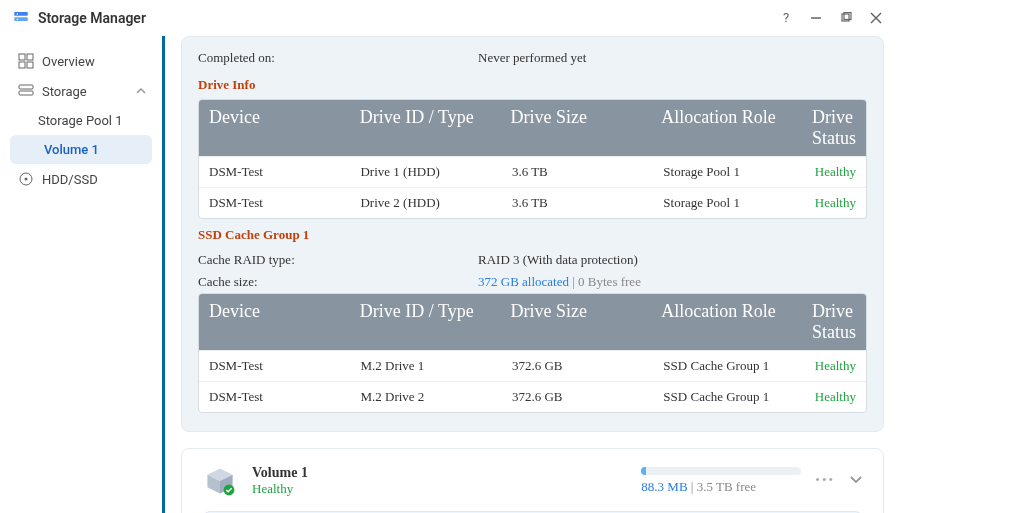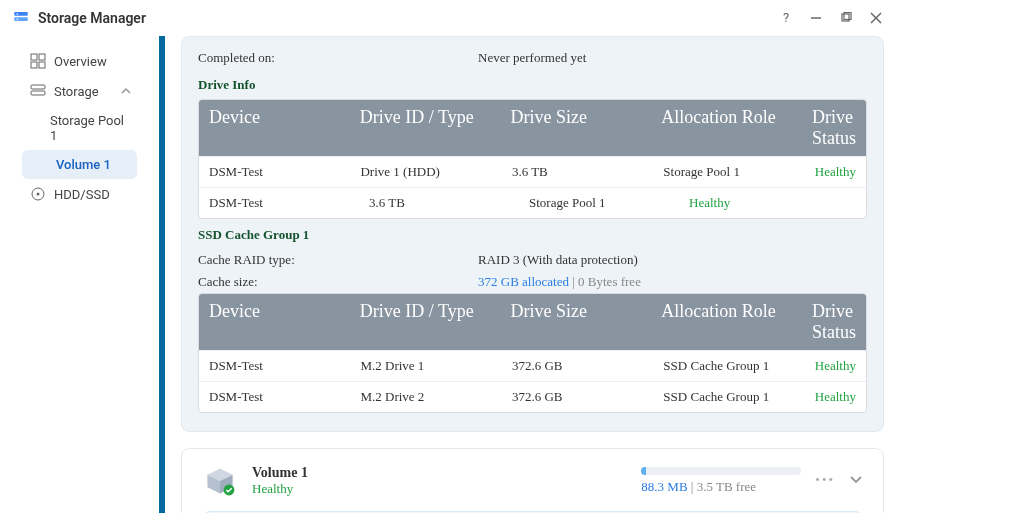--- a/index.html
+++ b/index.html
@@ -4,37 +4,37 @@
 <style>
   * { box-sizing: border-box; }
   html, body { margin: 0; padding: 0; font-family: -apple-system, BlinkMacSystemFont, "Segoe UI", Roboto, Helvetica, Arial, sans-serif; font-size: 13px; color: #333; background: #fff; }
   .window { width: 900px; height: 513px; overflow: hidden; position: relative; display: flex; flex-direction: column; }
   .titlebar { height: 36px; display: flex; align-items: center; padding: 0 12px; border-bottom: 1px solid #ffffff; }
   .titlebar .app-icon { width: 18px; height: 18px; margin-right: 8px; display: inline-flex; }
   .titlebar .title { font-weight: 600; font-size: 14px; color: #333; }
   .titlebar .spacer { flex: 1; }
   .titlebar .win-btn { width: 24px; height: 24px; display: inline-flex; align-items: center; justify-content: center; margin-left: 6px; color: #666; cursor: pointer; }
   .body { flex: 1; display: flex; overflow: hidden; }
-  .sidebar { width: 165px; border-right: 6px solid #0369a1; padding: 10px 16px; background: #fff; }
+  .sidebar { width: 165px; border-right: 3px solid #0369a1; padding: 10px 4px; background: #fff; }
   .sb-item { display: flex; align-items: center; gap: 8px; padding: 7px 14px; color: #444; cursor: pointer; position: relative; }
   .sb-item .icon { width: 16px; height: 16px; display: inline-flex; align-items: center; justify-content: center; }
   .sb-item.group .chev { position: absolute; right: 12px; color: #999; }
   .sb-sub { padding-left: 34px; }
   .sb-item.active { background: #e6eef7; border-radius: 6px; margin: 0 6px; }
   .sb-item.active span { color: #1a61c2; font-weight: 500; }
   .main { flex: 1; display: flex; flex-direction: column; overflow: hidden; }
   .toolbar { display: flex; gap: 10px; padding: 10px 14px 10px 14px; }
   .btn { background: #eff3f7; border: 1px solid transparent; border-radius: 5px; padding: 6px 12px; font-size: 13px; color: #333; cursor: pointer; display: inline-flex; align-items: center; gap: 4px; }
   .btn.dropdown::after { content: ""; display: inline-block; width: 0; height: 0; border-left: 4px solid transparent; border-right: 4px solid transparent; border-top: 5px solid #666; margin-left: 4px; }
   .scroll { flex: 1; overflow-y: auto; padding: 0 16px 14px 16px; font-family: Liberation Serif, serif; }
   .pane { background: #eef3f8; border: 1px solid #e3e9f0; border-radius: 8px; padding: 10px 16px 12px 16px; margin-bottom: 16px; }
   .kv { display: flex; }
   .kv .k { width: 280px; color: #333; padding: 3px 0; }
   .kv .v { flex: 1; color: #333; padding: 3px 0; }
-  .section-title { font-weight: 600; margin: 8px 0 6px 0; color: #14532d; }
+  .section-title { font-weight: 600; margin: 8px 0 6px 0; color: #c2410c; }
   .table { width: 100%; border: 1px solid #d8dde3; border-radius: 4px; overflow: hidden; background: #fff; margin-bottom: 6px; }
   .thead { background: #8894a0; color: #fff; display: flex; font-size: 18px; }
   .thead div, .trow div { padding: 7px 10px; }
   .col-device { width: 160px; }
   .col-driveid { width: 160px; }
   .col-size { width: 160px; }
   .col-alloc { width: 160px; }
   .col-status { flex: 1; }
   .trow { display: flex; border-top: 1px solid #edf0f3; font-size: 13px; }
   .healthy { color: #21a341; font-weight: 500; }
@@ -156,20 +156,21 @@
             </div>
             <div class="trow">
               <div class="col-device">DSM-Test</div>
               <div class="col-driveid">Drive 1 (HDD)</div>
               <div class="col-size">3.6 TB</div>
               <div class="col-alloc">Storage Pool 1</div>
               <div class="col-status healthy">Healthy</div>
             </div>
             <div class="trow">
               <div class="col-device">DSM-Test</div>
+              <div class="col-driveid">Drive 2 (HDD)</div>
               <div class="col-size">3.6 TB</div>
               <div class="col-alloc">Storage Pool 1</div>
               <div class="col-status healthy">Healthy</div>
             </div>
           </div>
 
           <div class="section-title">SSD Cache Group 1</div>
           <div class="kv">
             <div class="k">Cache RAID type:</div>
             <div class="v">RAID 3 (With data protection)</div>

